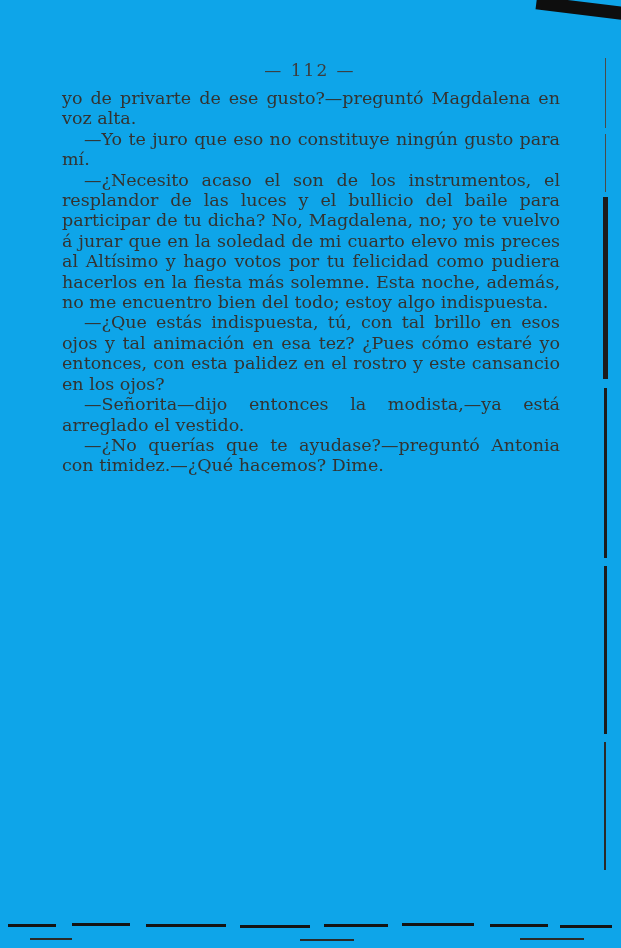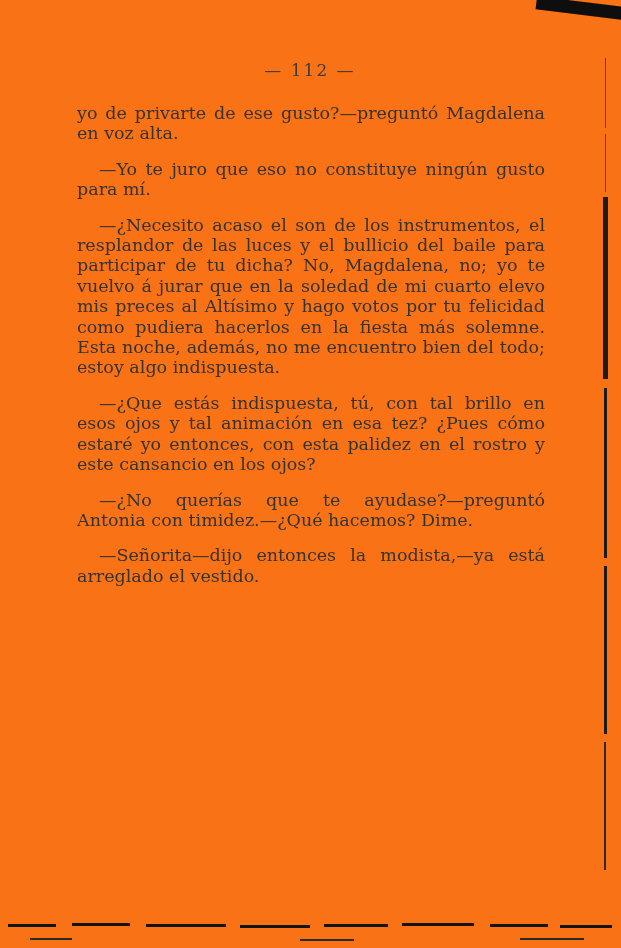--- a/index.html
+++ b/index.html
@@ -5,21 +5,21 @@
   * { margin: 0; padding: 0; box-sizing: border-box; }
   html, body { width: 621px; height: 948px; }
   body {
     font-family: "DejaVu Serif", "Liberation Serif", serif;
     background: #e9e9e6;
   }
   .page {
     position: relative;
     width: 621px;
     height: 948px;
-    background: #f97316;
+    background: #0ea5e9;
     overflow: hidden;
   }
   .page-number {
     position: absolute;
     top: 60px;
     left: 62px;
     width: 496px;
     text-align: center;
     font-size: 17px;
     color: #3c3c3c;
@@ -29,21 +29,21 @@
     position: absolute;
     top: 88px;
     left: 62px;
     width: 498px;
     color: #333331;
     font-size: 17.5px;
     line-height: 20.4px;
     text-align: justify;
     text-justify: inter-word;
   }
-  .text-block p { margin: 15px; }
+  .text-block p { margin: 0; }
   .text-block p.indent { text-indent: 22px; }
 
   
   .corner-fold {
     position: absolute;
     top: 2px;
     right: -10px;
     width: 95px;
     height: 13px;
     background: #0e0e0e;
@@ -74,22 +74,22 @@
 
 <div class="page">
 
   <div class="page-number">— 112 —</div>
 
   <div class="text-block">
     <p>yo de privarte de ese gusto?—preguntó Magdalena en voz alta.</p>
     <p class="indent">—Yo te juro que eso no constituye ningún gusto para mí.</p>
     <p class="indent">—¿Necesito acaso el son de los instrumentos, el resplandor de las luces y el bullicio del baile para participar de tu dicha? No, Magdalena, no; yo te vuelvo á jurar que en la soledad de mi cuarto elevo mis preces al Altísimo y hago votos por tu felicidad como pudiera hacerlos en la fiesta más solemne. Esta noche, además, no me encuentro bien del todo; estoy algo indispuesta.</p>
     <p class="indent">—¿Que estás indispuesta, tú, con tal brillo en esos ojos y tal animación en esa tez? ¿Pues cómo estaré yo entonces, con esta palidez en el rostro y este cansancio en los ojos?</p>
+    <p class="indent">—Señorita—dijo entonces la modista,—ya está arreglado el vestido.</p>
     <p class="indent">—¿No querías que te ayudase?—preguntó Antonia con timidez.—¿Qué hacemos? Dime.</p>
-    <p class="indent">—Señorita—dijo entonces la modista,—ya está arreglado el vestido.</p>
   </div>
 
   <div class="corner-fold"></div>
   <div class="edge-mark m1"></div>
   <div class="edge-mark m2"></div>
   <div class="edge-mark m3"></div>
   <div class="edge-mark m4"></div>
   <div class="edge-mark m5"></div>
   <div class="edge-mark m6"></div>
   <div class="bottom-dash d1"></div>

